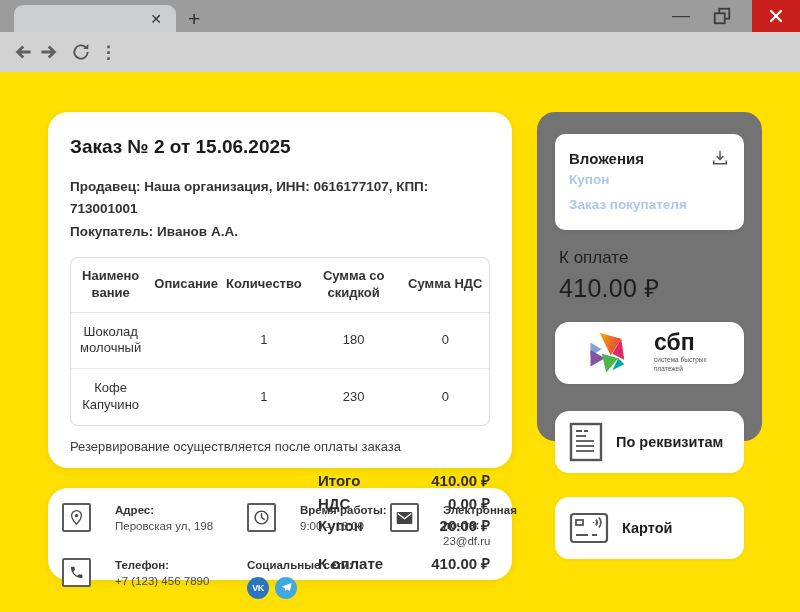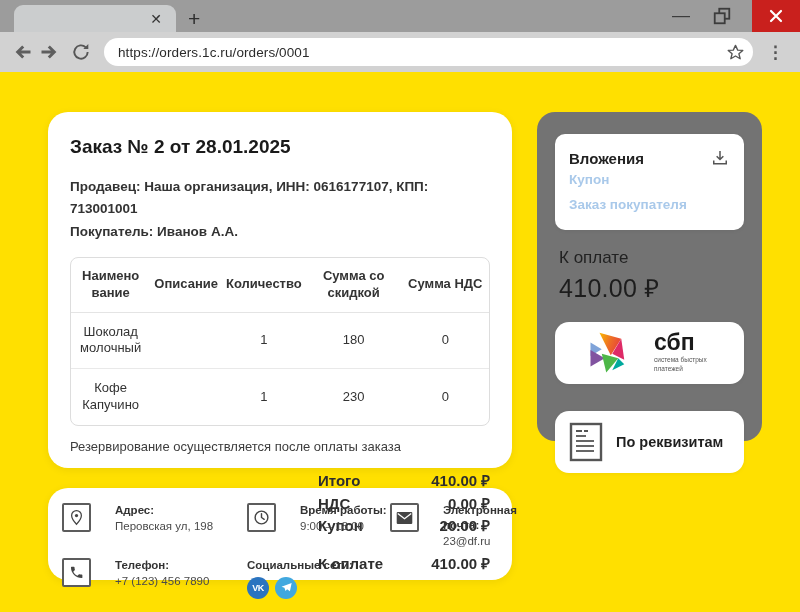--- a/index.html
+++ b/index.html
@@ -129,37 +129,29 @@
     <svg width="20" height="20" viewBox="0 0 24 24" style="transform:scaleX(-1)">
         <path d="M21 10.3H9.8l3.7-3.7L11 4.1 3.1 12l7.9 7.9 2.5-2.5-3.7-3.7H21z" fill="#5f5f5f"></path>
       </svg>
   </span>
   <span class="navbtn" style="margin-left:6px">
     <svg width="20" height="20" viewBox="0 0 24 24">
       <path d="M20 12a8 8 0 1 1-2.3-5.6" fill="none" stroke="#565656" stroke-width="2.3"></path>
       <path d="M20.8 2.5v6h-6z" fill="#565656"></path>
     </svg>
   </span>
-  <div class="urlbar">
-    <span class="urltext">https://orders.1c.ru/orders/0001</span>
-    <span>
-      <svg width="19" height="19" viewBox="0 0 24 24">
-        <polygon points="12,3 14.8,9 21.2,9.4 16.3,13.6 17.9,19.9 12,16.4 6.1,19.9 7.7,13.6 2.8,9.4 9.2,9" fill="none" stroke="#555" stroke-width="1.7" stroke-linejoin="round"></polygon>
-      </svg>
-    </span>
-  </div>
   <span class="menudots">⋮</span>
 </div>
 
 <div class="page">
 
   <div class="leftcol">
 
     <div class="card ordercard">
-      <div class="order-title">Заказ № 2 от 28.01.2025</div>
+      <div class="order-title">Заказ № 2 от 15.06.2025</div>
       <div class="order-party">Продавец: Наша организация, ИНН: 0616177107, КПП: 713001001</div>
       <div class="order-party">Покупатель: Иванов А.А.</div>
 
       <table class="items">
         <thead>
           <tr>
             <th class="col-name">Наименование</th>
             <th class="col-desc">Описание</th>
             <th class="col-qty">Количество</th>
             <th class="col-sum">Сумма со скидкой</th>
@@ -330,15 +322,27 @@
           <path d="M7 9h6M15 9h4" stroke-width="1.8"></path>
           <path d="M7 14h10" stroke-width="1.8"></path>
           <path d="M7 19h18" stroke-width="1.8"></path>
           <path d="M7 24h18" stroke-width="1.8"></path>
           <path d="M7 29h18" stroke-width="1.8"></path>
         </svg>
       </span>
       <span class="paybtn-label">По реквизитам</span>
     </button>
 
+    <button class="paybtn card-btn">
+      <span>
+        <svg width="40" height="32" viewBox="0 0 40 32" fill="none" stroke="#555">
+          <rect x="2" y="2" width="36" height="28" rx="3" stroke-width="2.2"></rect>
+          <rect x="7" y="8" width="7" height="5" stroke-width="1.8"></rect>
+          <circle cx="24.5" cy="10.5" r="0.8" fill="#555" stroke="none"></circle>
+          <path d="M27 7.5a5 5 0 0 1 0 6M30 5.5a8 8 0 0 1 0 10" stroke-width="1.8"></path>
+          <path d="M7 23h12M23 23h5" stroke-width="2.2"></path>
+        </svg>
+      </span>
+      <span class="paybtn-label">Картой</span>
+    </button>
 
   </div>
 </div>
 
 </body></html>

